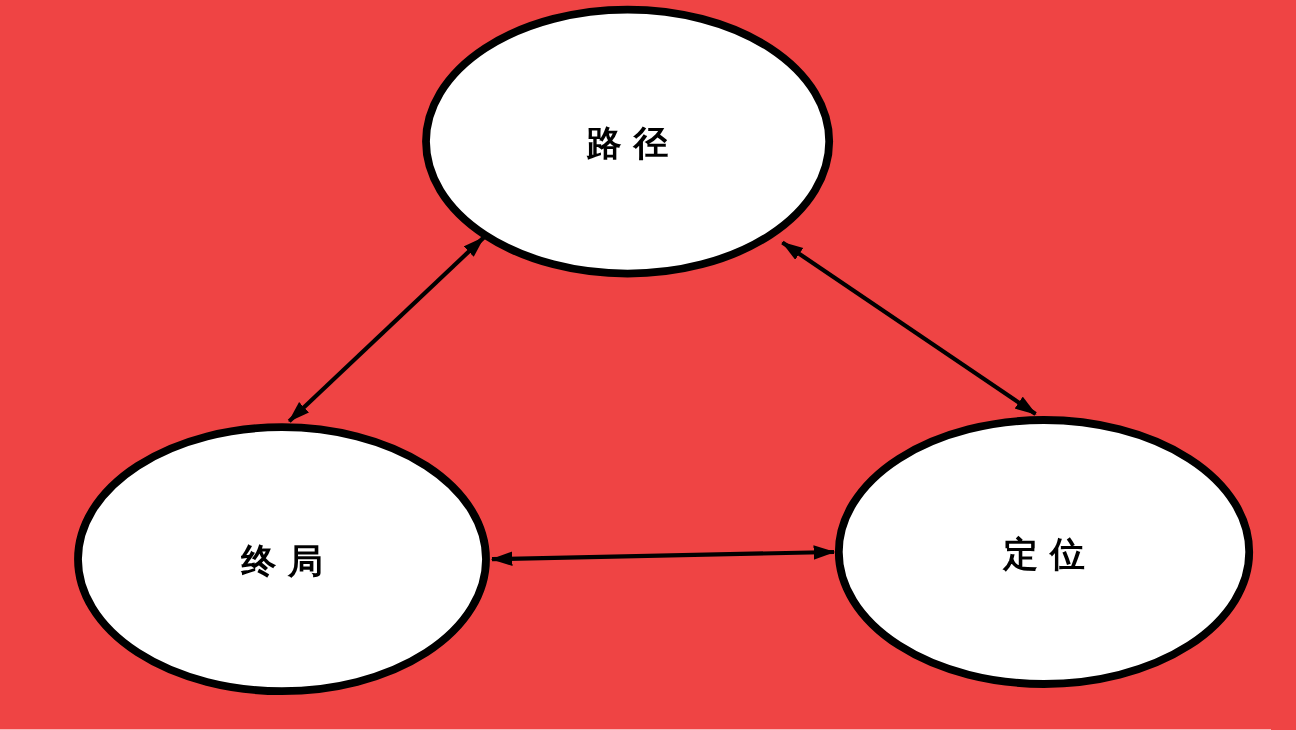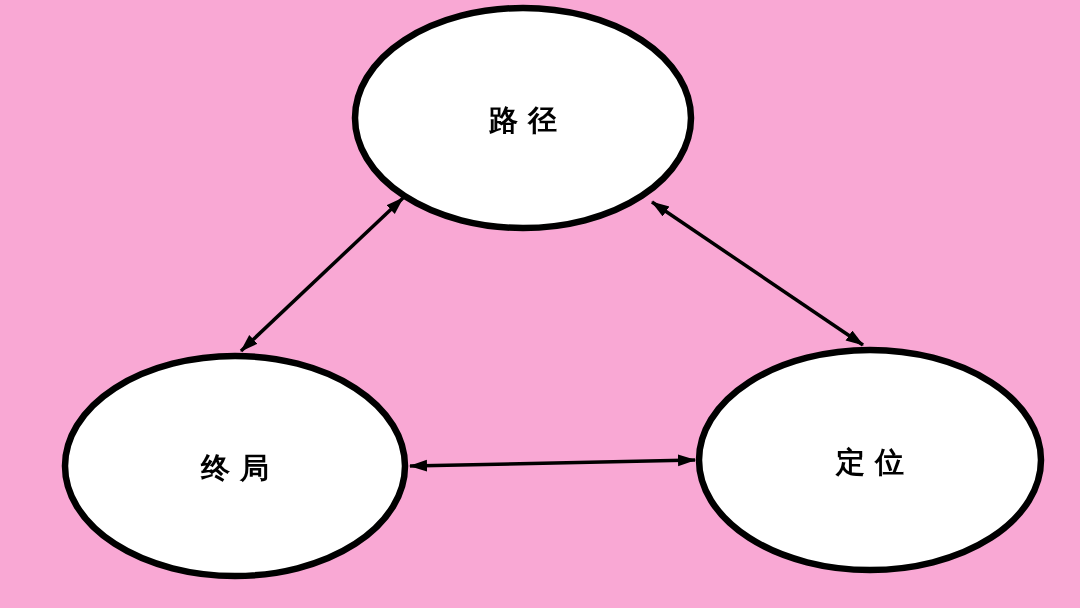--- a/index.html
+++ b/index.html
@@ -8,21 +8,21 @@
     background: #ffffff;
     width: 1080px;
     height: 608px;
     overflow: hidden;
     font-family: "DejaVu Serif", "Liberation Serif", serif;
   }
   .stage {
     position: relative;
     width: 1080px;
     height: 608px;
-    background: #f9a8d4;
+    background: #ef4444;
   }
   svg { display: block; }
   .node-ellipse {
     fill: #ffffff;
     stroke: #000000;
     stroke-width: 6.5;
   }
   .edge-line {
     stroke: #000000;
     stroke-width: 3.5;

